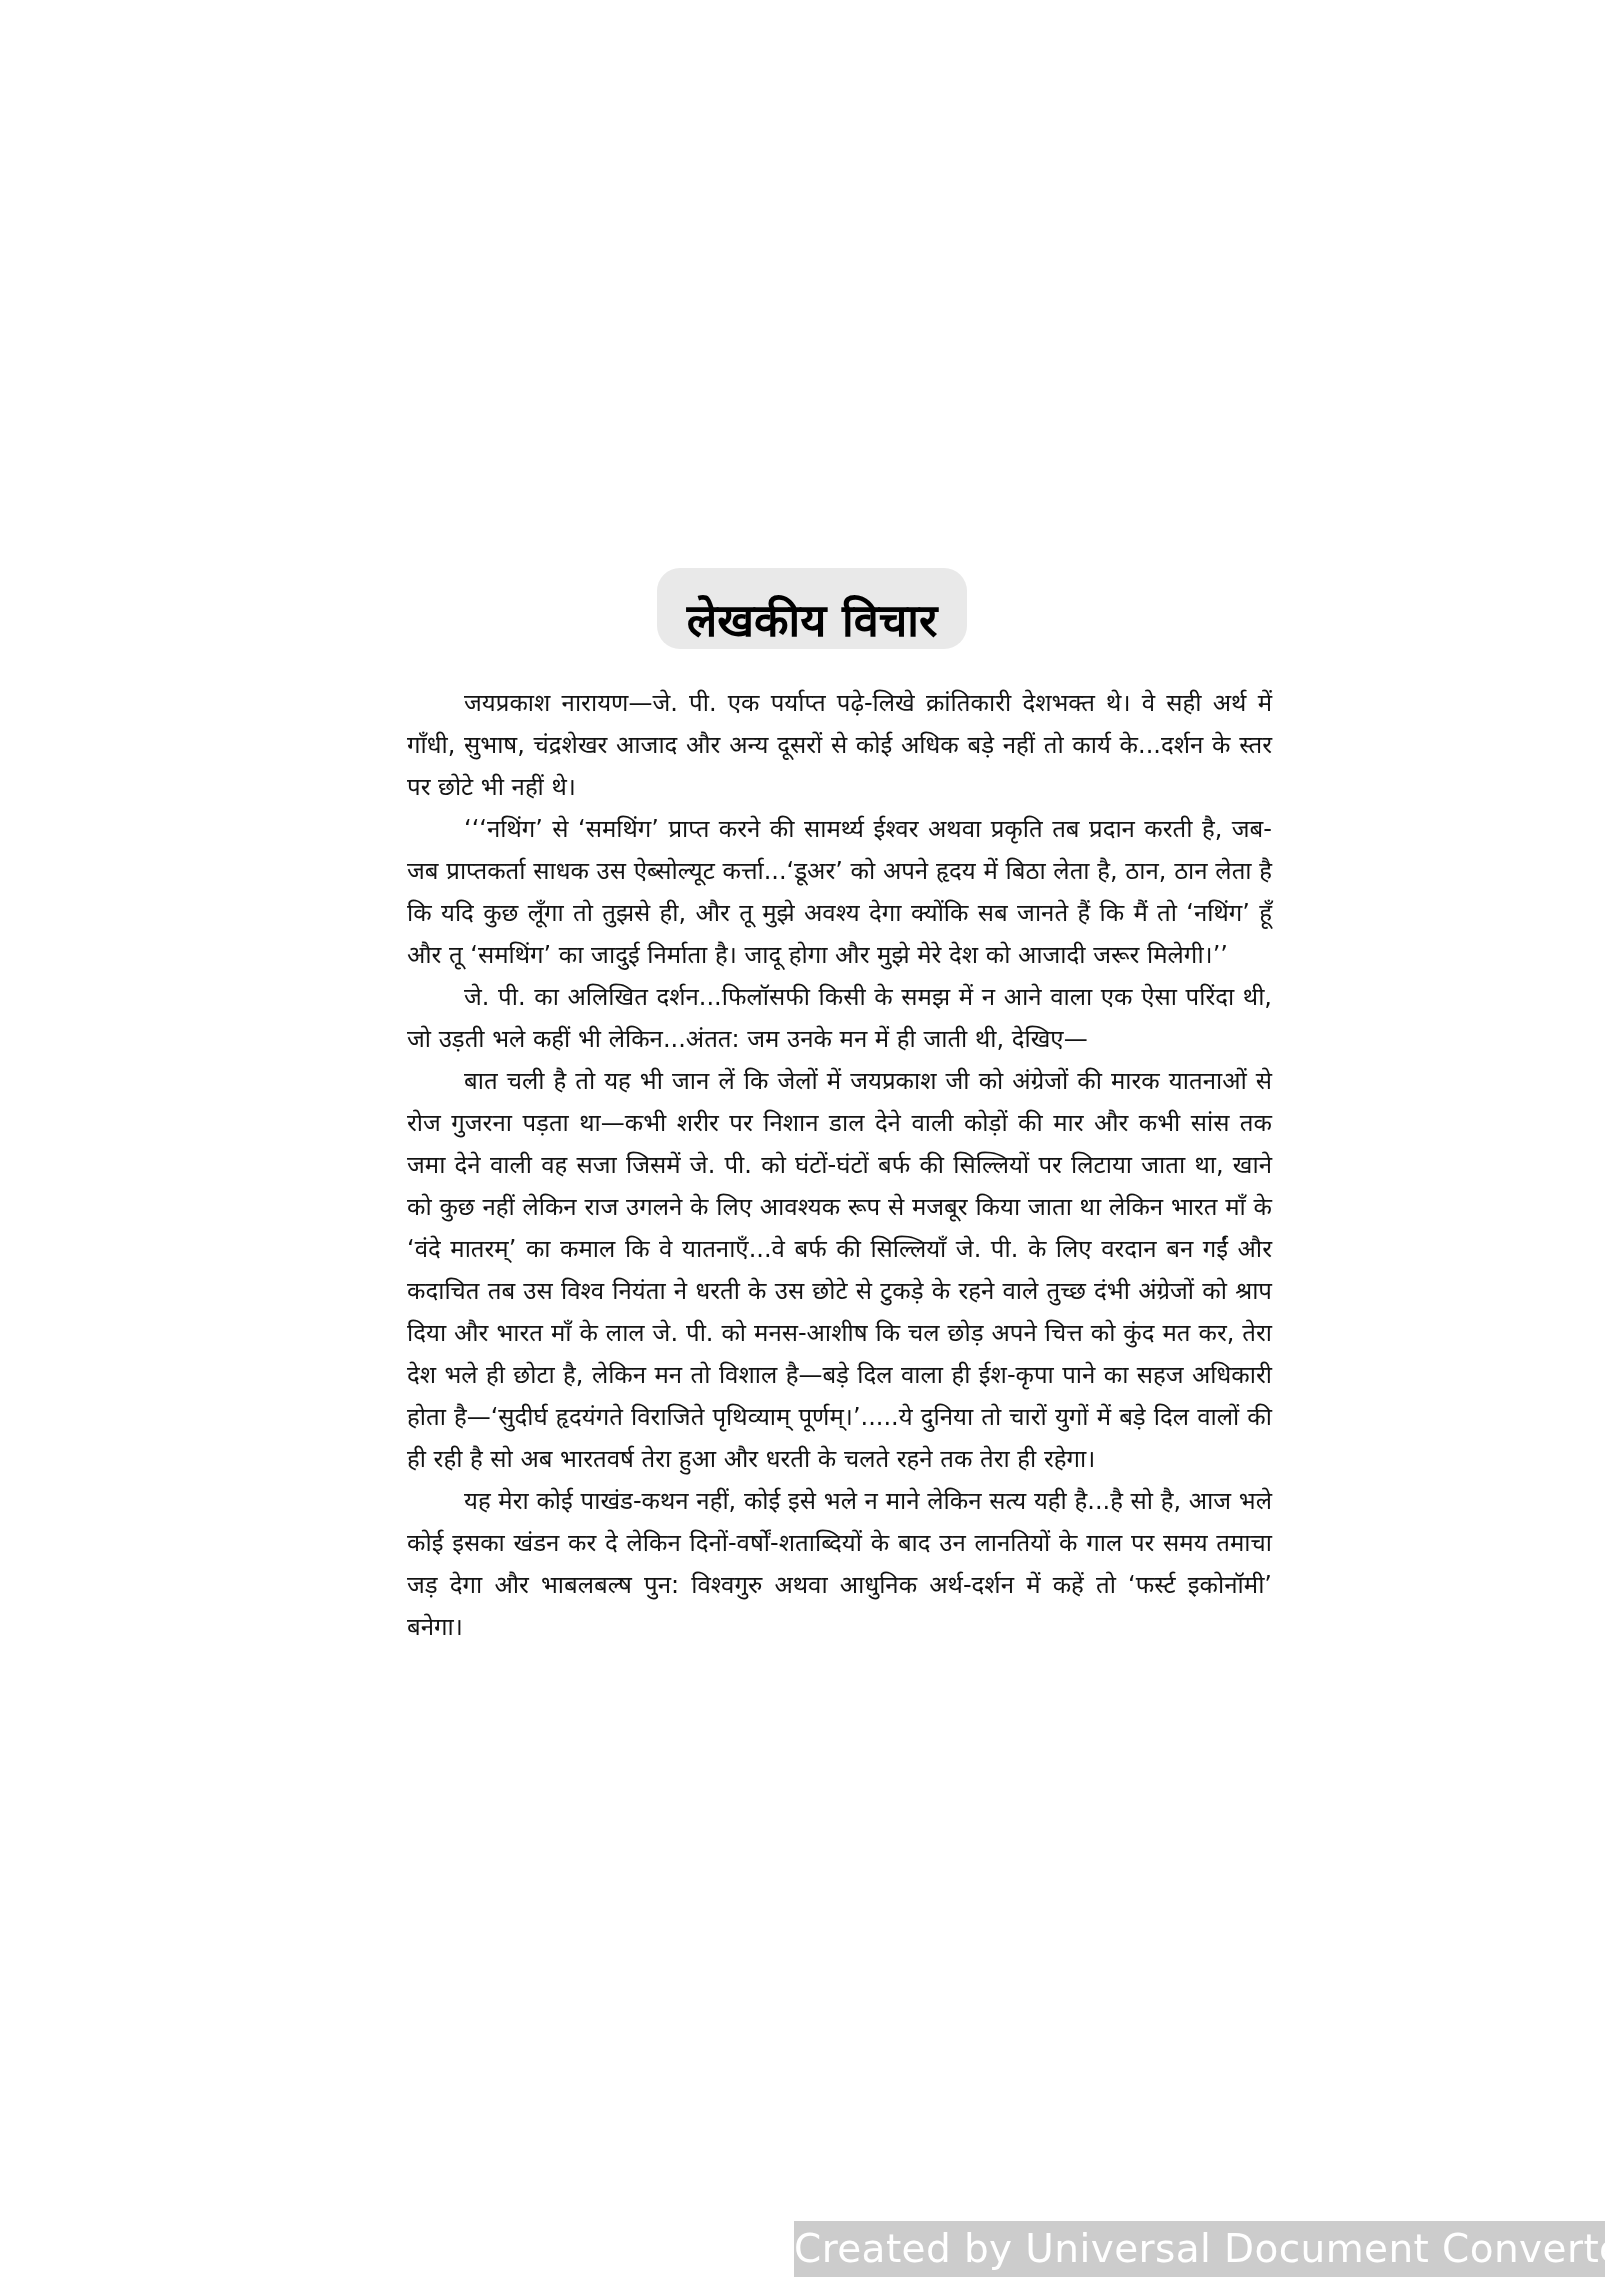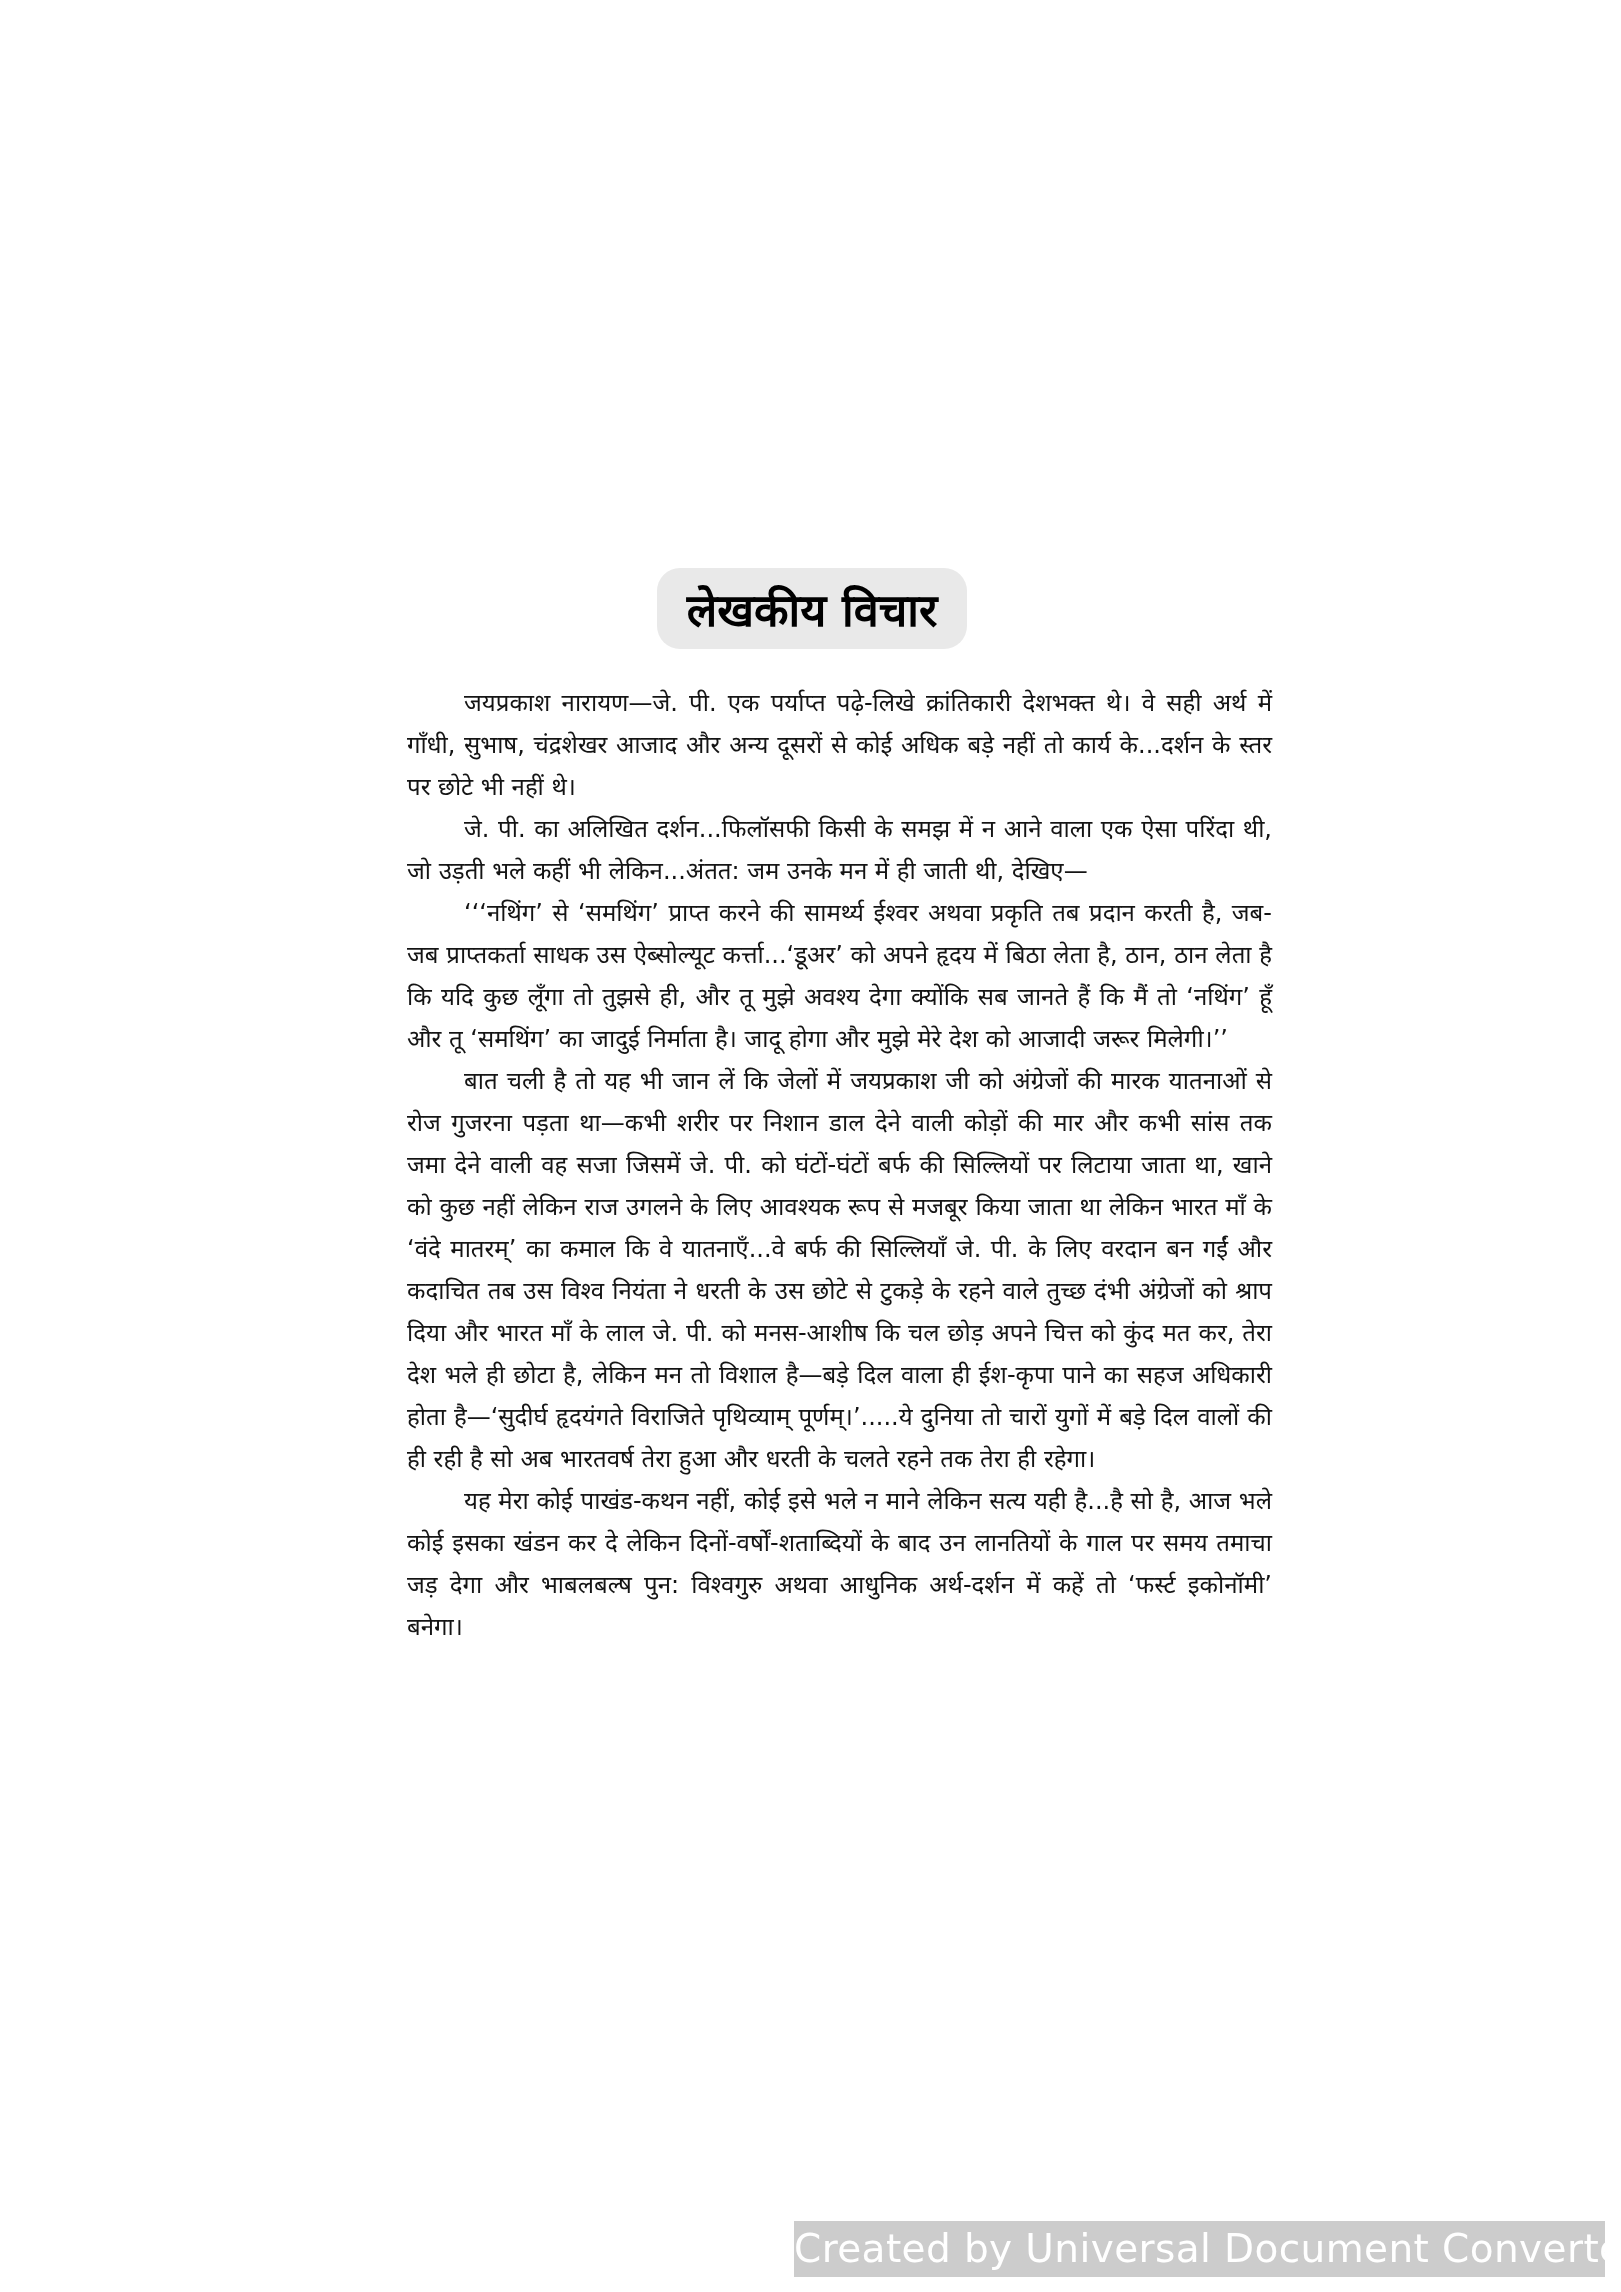--- a/index.html
+++ b/index.html
@@ -4,21 +4,21 @@
 <style>
   html, body { margin: 0; padding: 0; }
   body {
     width: 1621px; height: 2293px; background: #ffffff;
     position: relative; overflow: hidden;
     font-family: "DejaVu Sans", sans-serif; color: #111;
   }
   .title-box {
     position: absolute; left: 657px; top: 568px; width: 310px; height: 81px;
     background: #e9e9e9; border-radius: 23px;
-    display: flex; align-items: center; justify-content: center;
+    display: flex; align-items: flex-end; justify-content: center;
   }
   .title-box h1 {
     margin: 0; font-family: "DejaVu Serif", serif; font-weight: bold;
     font-size: 45px; color: #000; letter-spacing: 0;
   }
   .body-text {
     position: absolute; left: 385px; top: 682px; width: 865px;
     font-family: "DejaVu Sans", sans-serif; font-size: 24px;
     line-height: 42px; text-align: justify; color: #141414; margin-left: 22px;
   }
@@ -33,20 +33,20 @@
 </style>
 </head>
 <body>
 
 <div class="title-box">
   <h1>लेखकीय विचार</h1>
 </div>
 
 <div class="body-text">
   <p>जयप्रकाश नारायण—जे. पी. एक पर्याप्त पढ़े-लिखे क्रांतिकारी देशभक्त थे। वे सही अर्थ में गाँधी, सुभाष, चंद्रशेखर आजाद और अन्य दूसरों से कोई अधिक बड़े नहीं तो कार्य के...दर्शन के स्तर पर छोटे भी नहीं थे।</p>
+  <p>‘‘‘नथिंग’ से ‘समथिंग’ प्राप्त करने की सामर्थ्य ईश्वर अथवा प्रकृति तब प्रदान करती है, जब-जब प्राप्तकर्ता साधक उस ऐब्सोल्यूट कर्त्ता...‘डूअर’ को अपने हृदय में बिठा लेता है, ठान, ठान लेता है कि यदि कुछ लूँगा तो तुझसे ही, और तू मुझे अवश्य देगा क्योंकि सब जानते हैं कि मैं तो ‘नथिंग’ हूँ और तू ‘समथिंग’ का जादुई निर्माता है। जादू होगा और मुझे मेरे देश को आजादी जरूर मिलेगी।’’</p>
   <p>जे. पी. का अलिखित दर्शन...फिलॉसफी किसी के समझ में न आने वाला एक ऐसा परिंदा थी, जो उड़ती भले कहीं भी लेकिन...अंतत: जम उनके मन में ही जाती थी, देखिए—</p>
-  <p>‘‘‘नथिंग’ से ‘समथिंग’ प्राप्त करने की सामर्थ्य ईश्वर अथवा प्रकृति तब प्रदान करती है, जब-जब प्राप्तकर्ता साधक उस ऐब्सोल्यूट कर्त्ता...‘डूअर’ को अपने हृदय में बिठा लेता है, ठान, ठान लेता है कि यदि कुछ लूँगा तो तुझसे ही, और तू मुझे अवश्य देगा क्योंकि सब जानते हैं कि मैं तो ‘नथिंग’ हूँ और तू ‘समथिंग’ का जादुई निर्माता है। जादू होगा और मुझे मेरे देश को आजादी जरूर मिलेगी।’’</p>
   <p>बात चली है तो यह भी जान लें कि जेलों में जयप्रकाश जी को अंग्रेजों की मारक यातनाओं से रोज गुजरना पड़ता था—कभी शरीर पर निशान डाल देने वाली कोड़ों की मार और कभी सांस तक जमा देने वाली वह सजा जिसमें जे. पी. को घंटों-घंटों बर्फ की सिल्लियों पर लिटाया जाता था, खाने को कुछ नहीं लेकिन राज उगलने के लिए आवश्यक रूप से मजबूर किया जाता था लेकिन भारत माँ के ‘वंदे मातरम्’ का कमाल कि वे यातनाएँ...वे बर्फ की सिल्लियाँ जे. पी. के लिए वरदान बन गईं और कदाचित तब उस विश्व नियंता ने धरती के उस छोटे से टुकड़े के रहने वाले तुच्छ दंभी अंग्रेजों को श्राप दिया और भारत माँ के लाल जे. पी. को मनस-आशीष कि चल छोड़ अपने चित्त को कुंद मत कर, तेरा देश भले ही छोटा है, लेकिन मन तो विशाल है—बड़े दिल वाला ही ईश-कृपा पाने का सहज अधिकारी होता है—‘सुदीर्घ हृदयंगते विराजिते पृथिव्याम् पूर्णम्।’.....ये दुनिया तो चारों युगों में बड़े दिल वालों की ही रही है सो अब भारतवर्ष तेरा हुआ और धरती के चलते रहने तक तेरा ही रहेगा।</p>
   <p>यह मेरा कोई पाखंड-कथन नहीं, कोई इसे भले न माने लेकिन सत्य यही है...है सो है, आज भले कोई इसका खंडन कर दे लेकिन दिनों-वर्षों-शताब्दियों के बाद उन लानतियों के गाल पर समय तमाचा जड़ देगा और भाबलबल्ष पुन: विश्वगुरु अथवा आधुनिक अर्थ-दर्शन में कहें तो ‘फर्स्ट इकोनॉमी’ बनेगा।</p>
 </div>
 
 <div class="watermark">Created by Universal Document Converter</div>
 
 
 </body></html>

